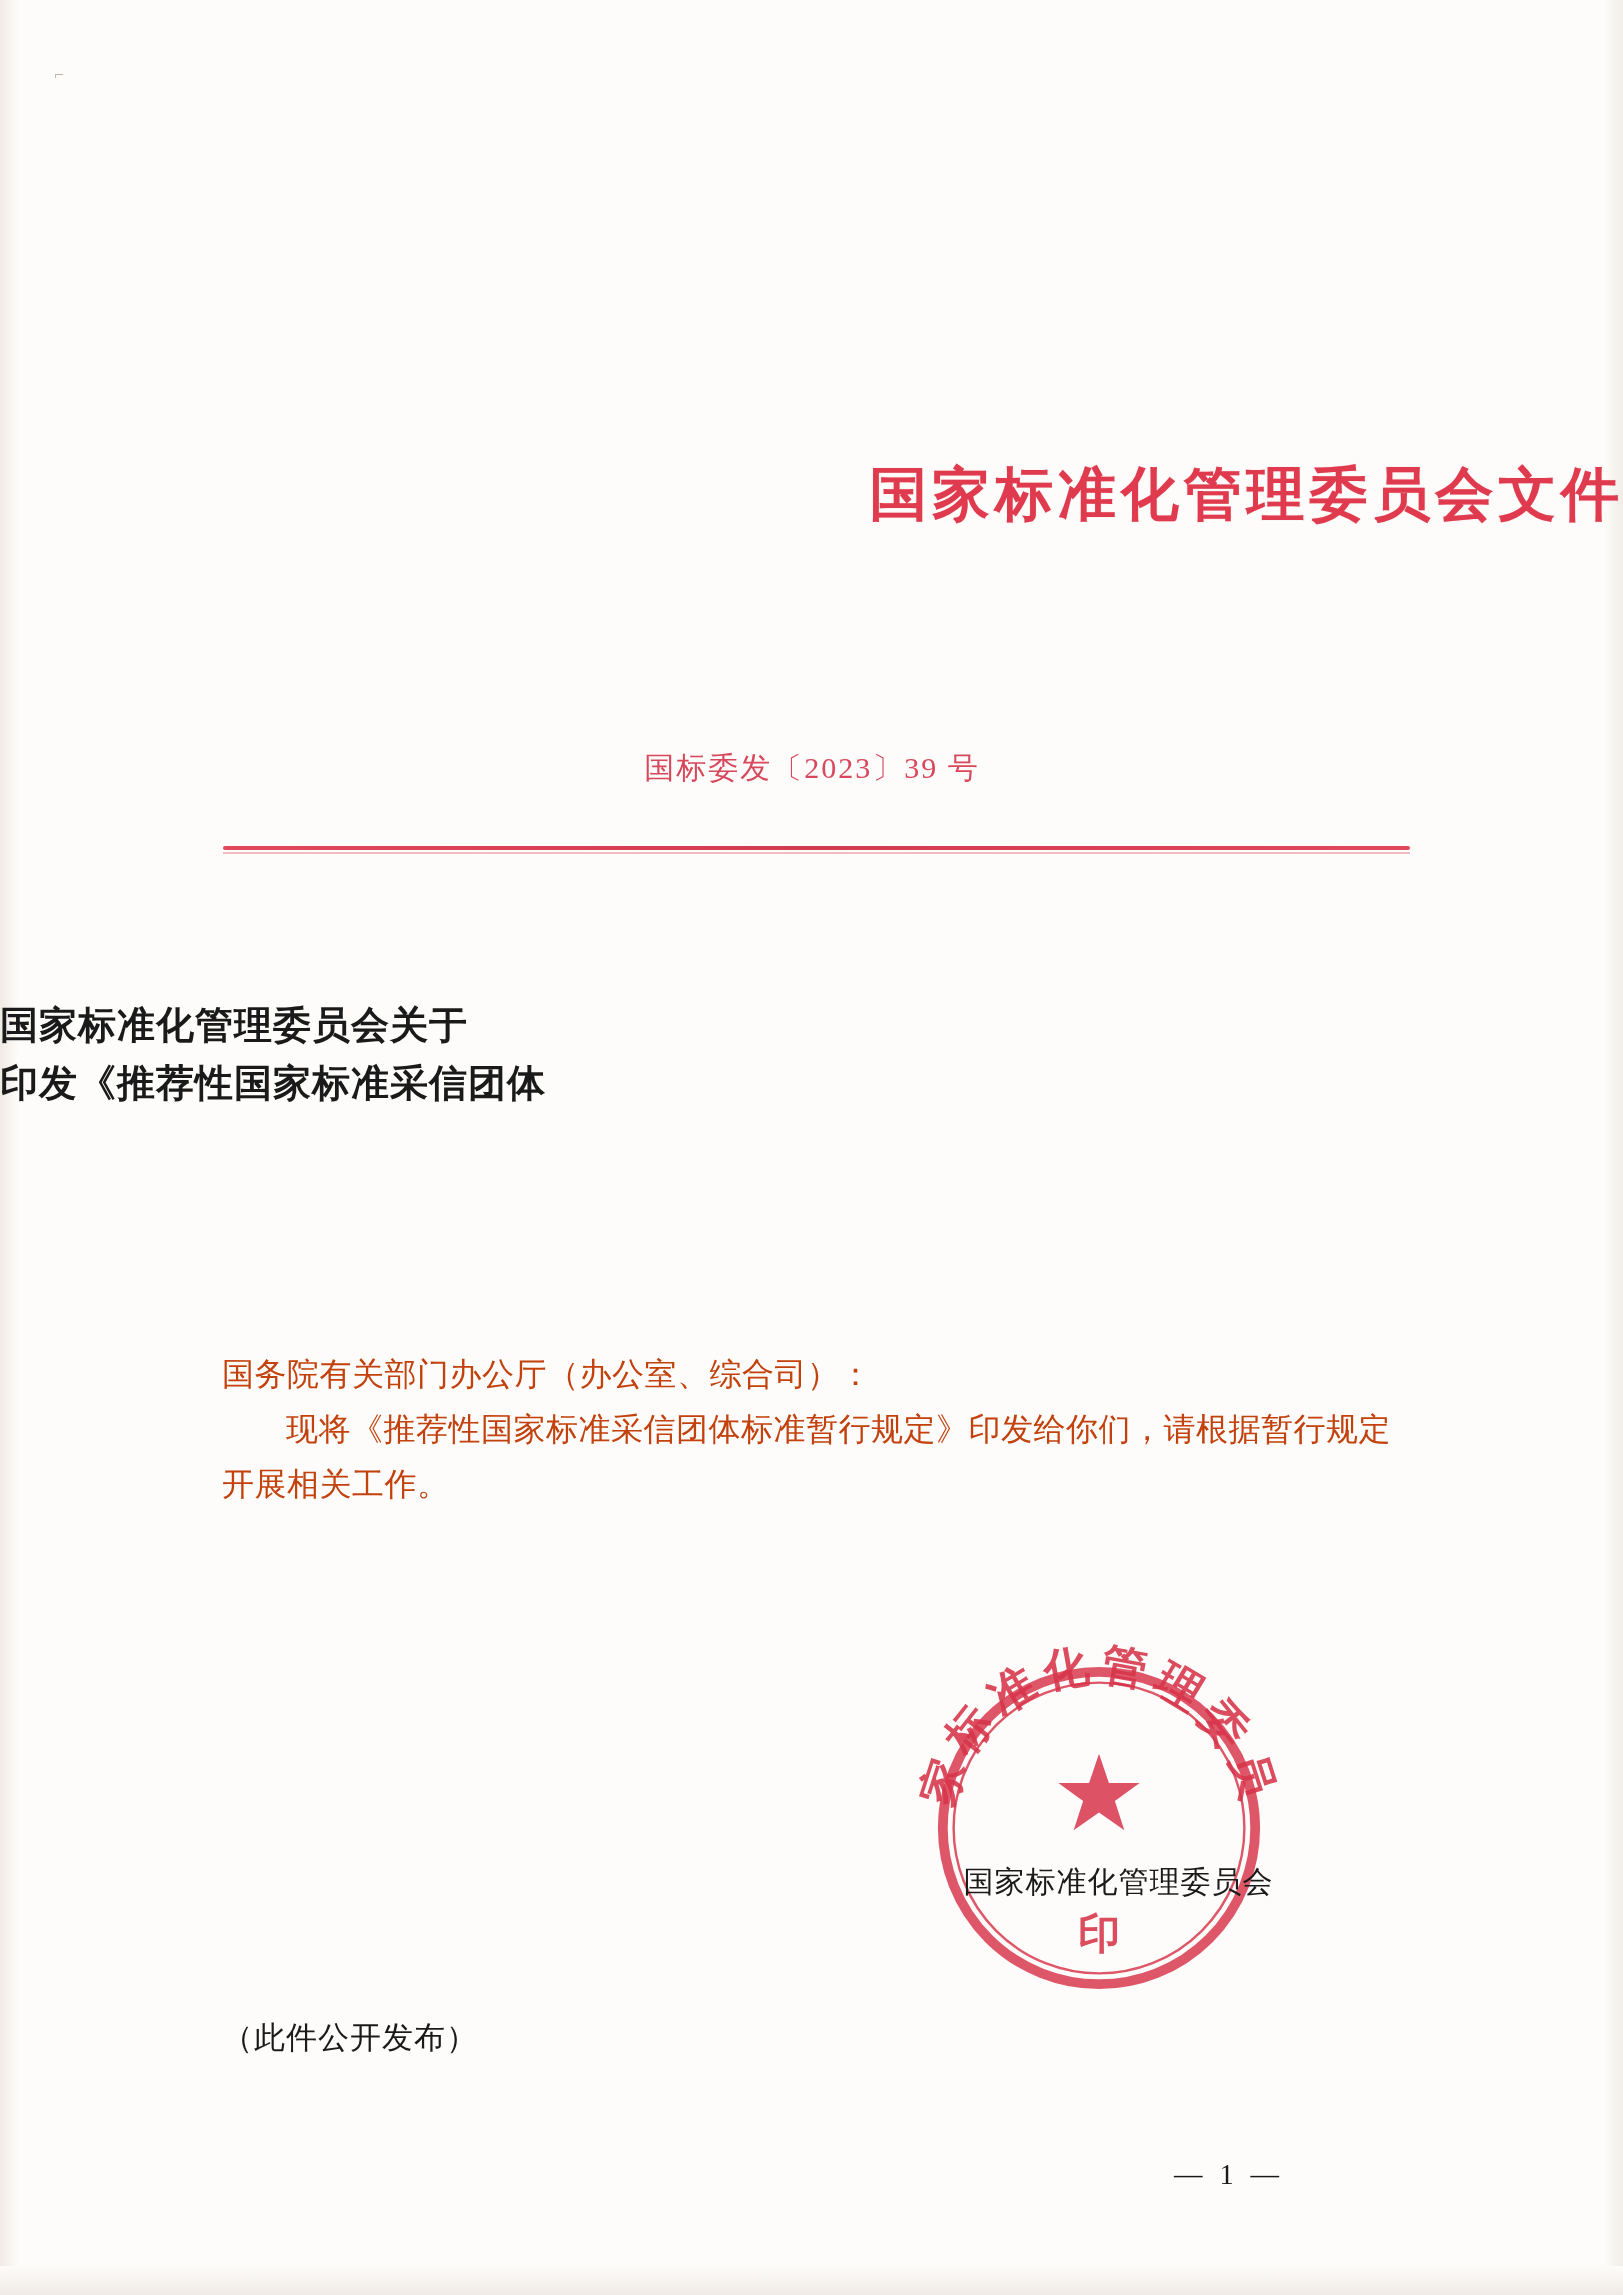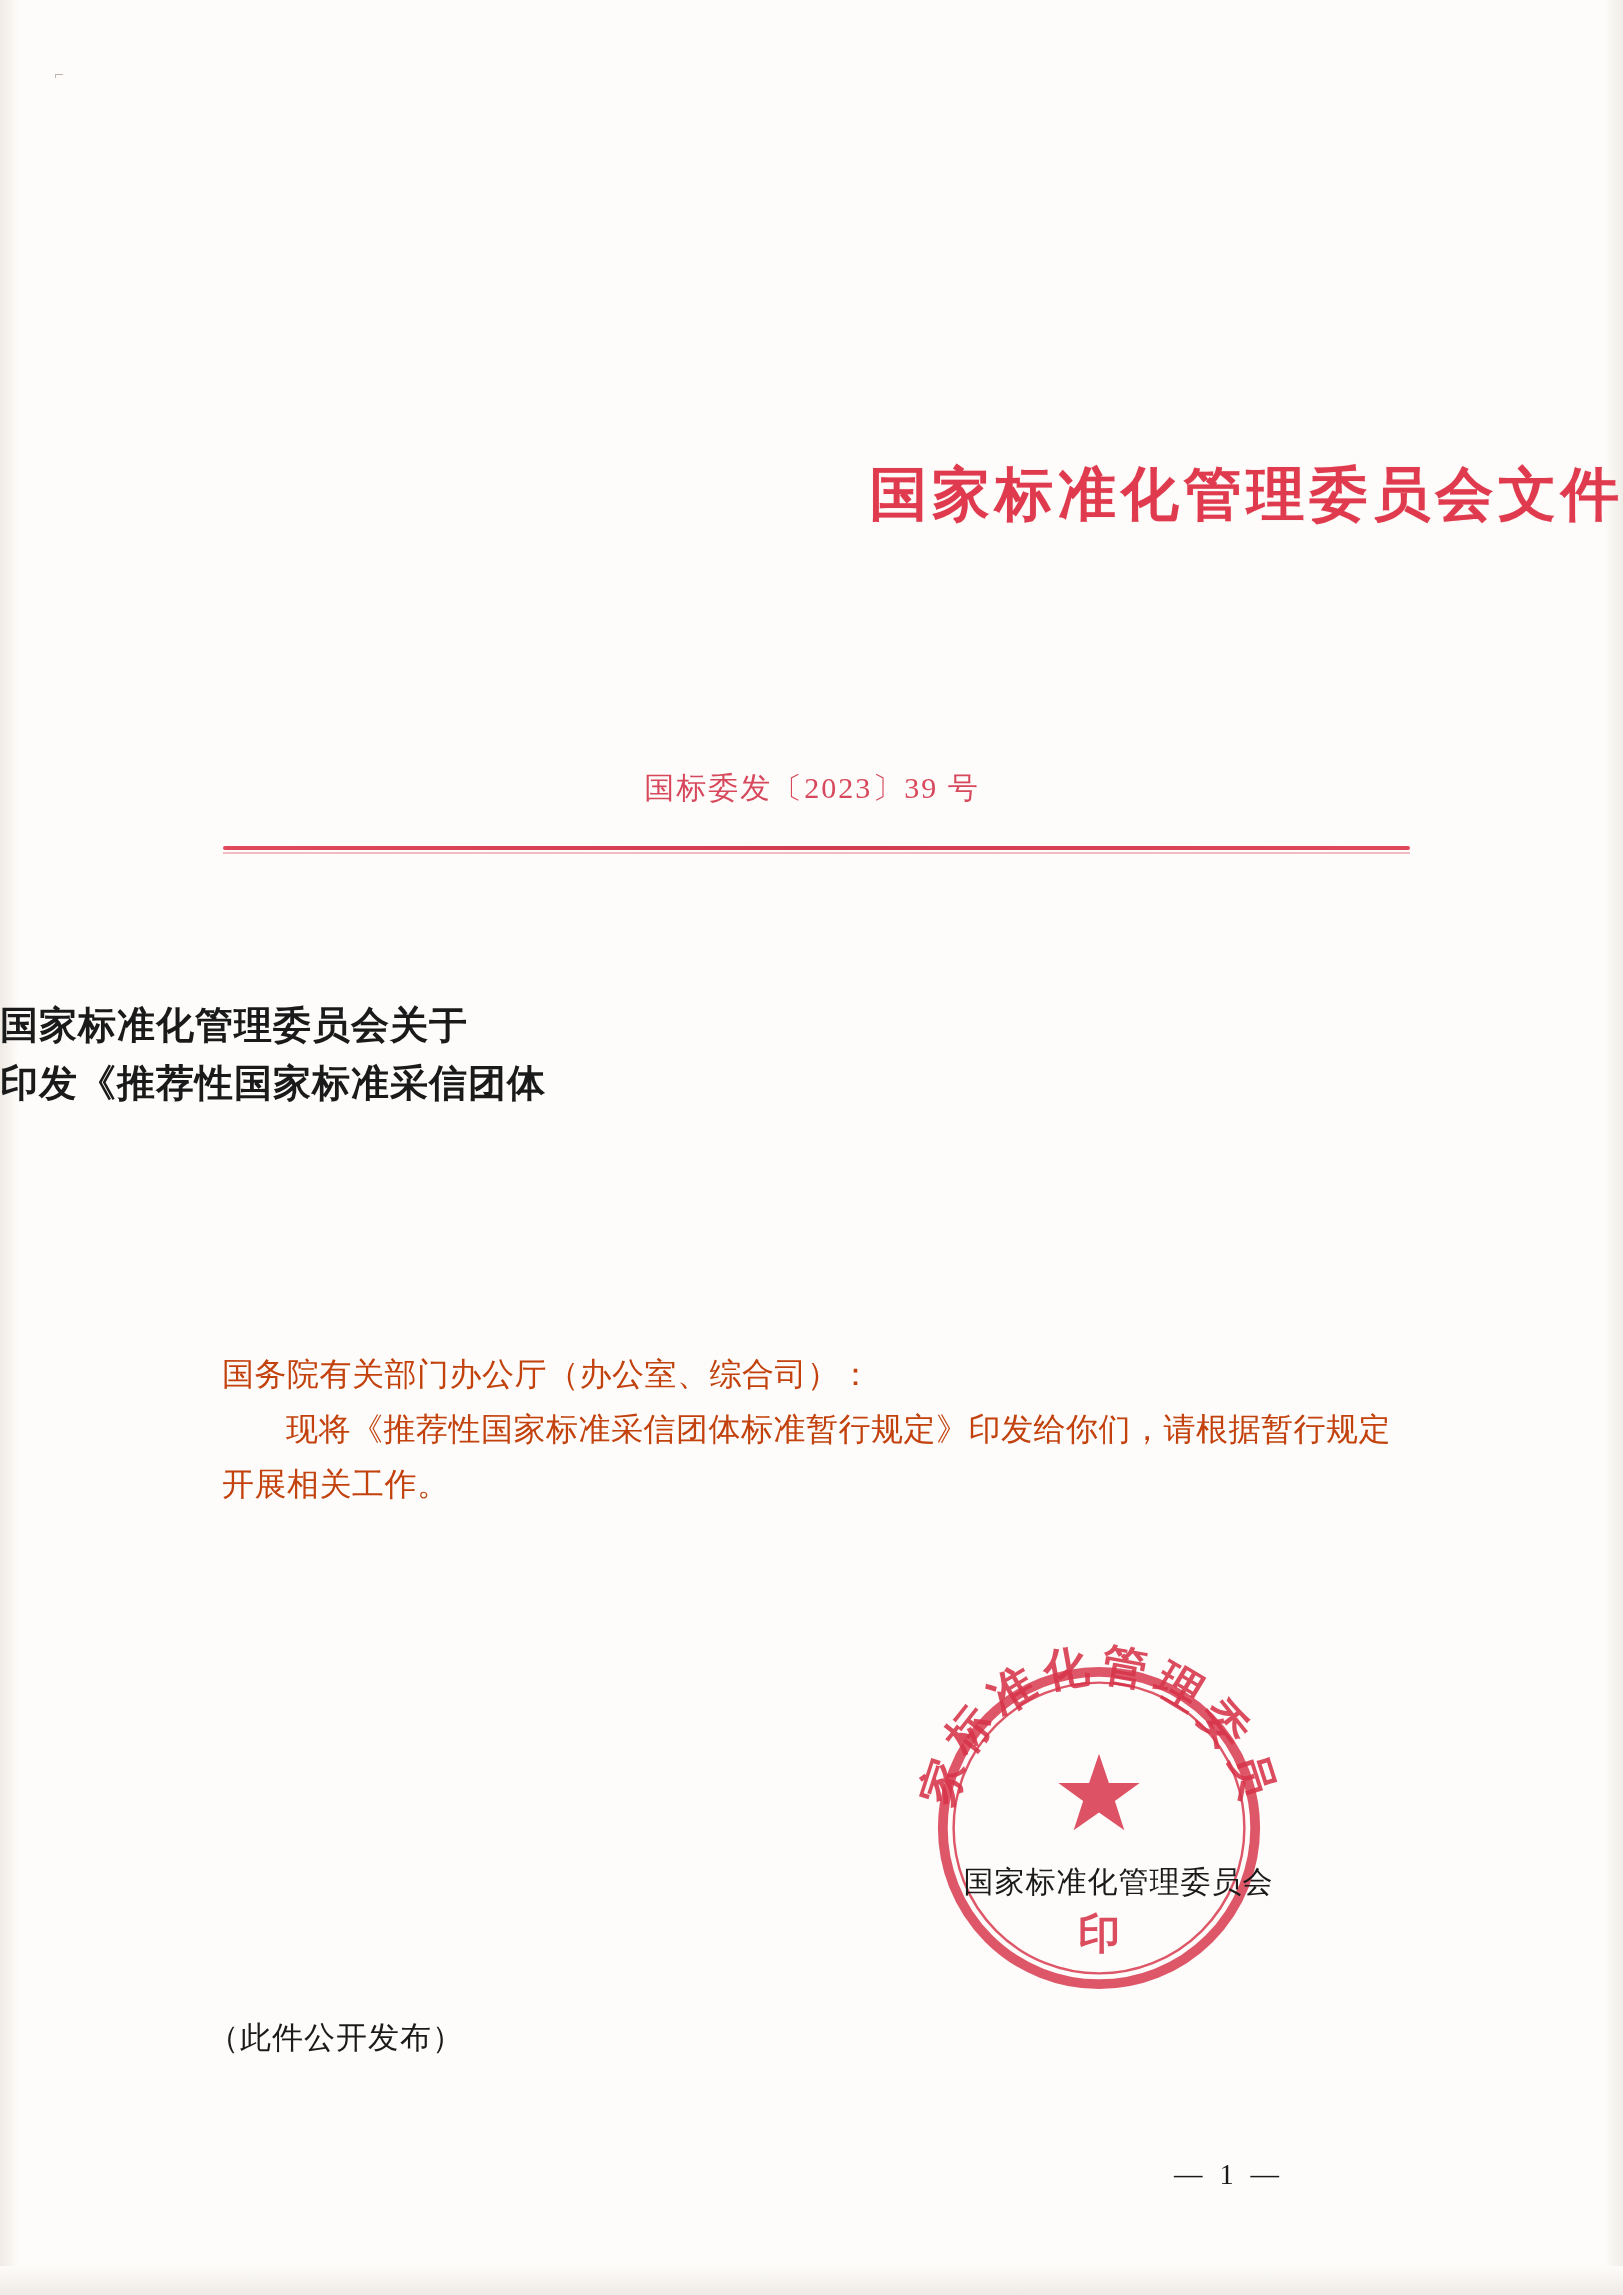--- a/index.html
+++ b/index.html
@@ -63,21 +63,21 @@
     color: #e03a4e;
     text-shadow: 0 0 1px rgba(224,58,78,0.35);
     white-space: nowrap;
     text-align: right;
   }
 
   
   .docnum {
     position: absolute;
     left: 0;
-    top: 768px;
+    top: 748px;
     width: 1624px;
     text-align: center;
     font-size: 30px;
     letter-spacing: 2px;
     color: #d8485c;
   }
 
   
   .red-rule {
     position: absolute;
@@ -149,21 +149,21 @@
     top: 1634px;
     width: 388px;
     height: 388px;
     pointer-events: none;
   }
   .seal svg { display: block; }
 
   
   .publish-note {
     position: absolute;
-    left: 208px;
+    left: 222px;
     top: 2017px;
     font-size: 31px;
     letter-spacing: 1px;
     color: #1a1a1a;
   }
 
   
   .page-number {
     position: absolute;
     left: 0;

